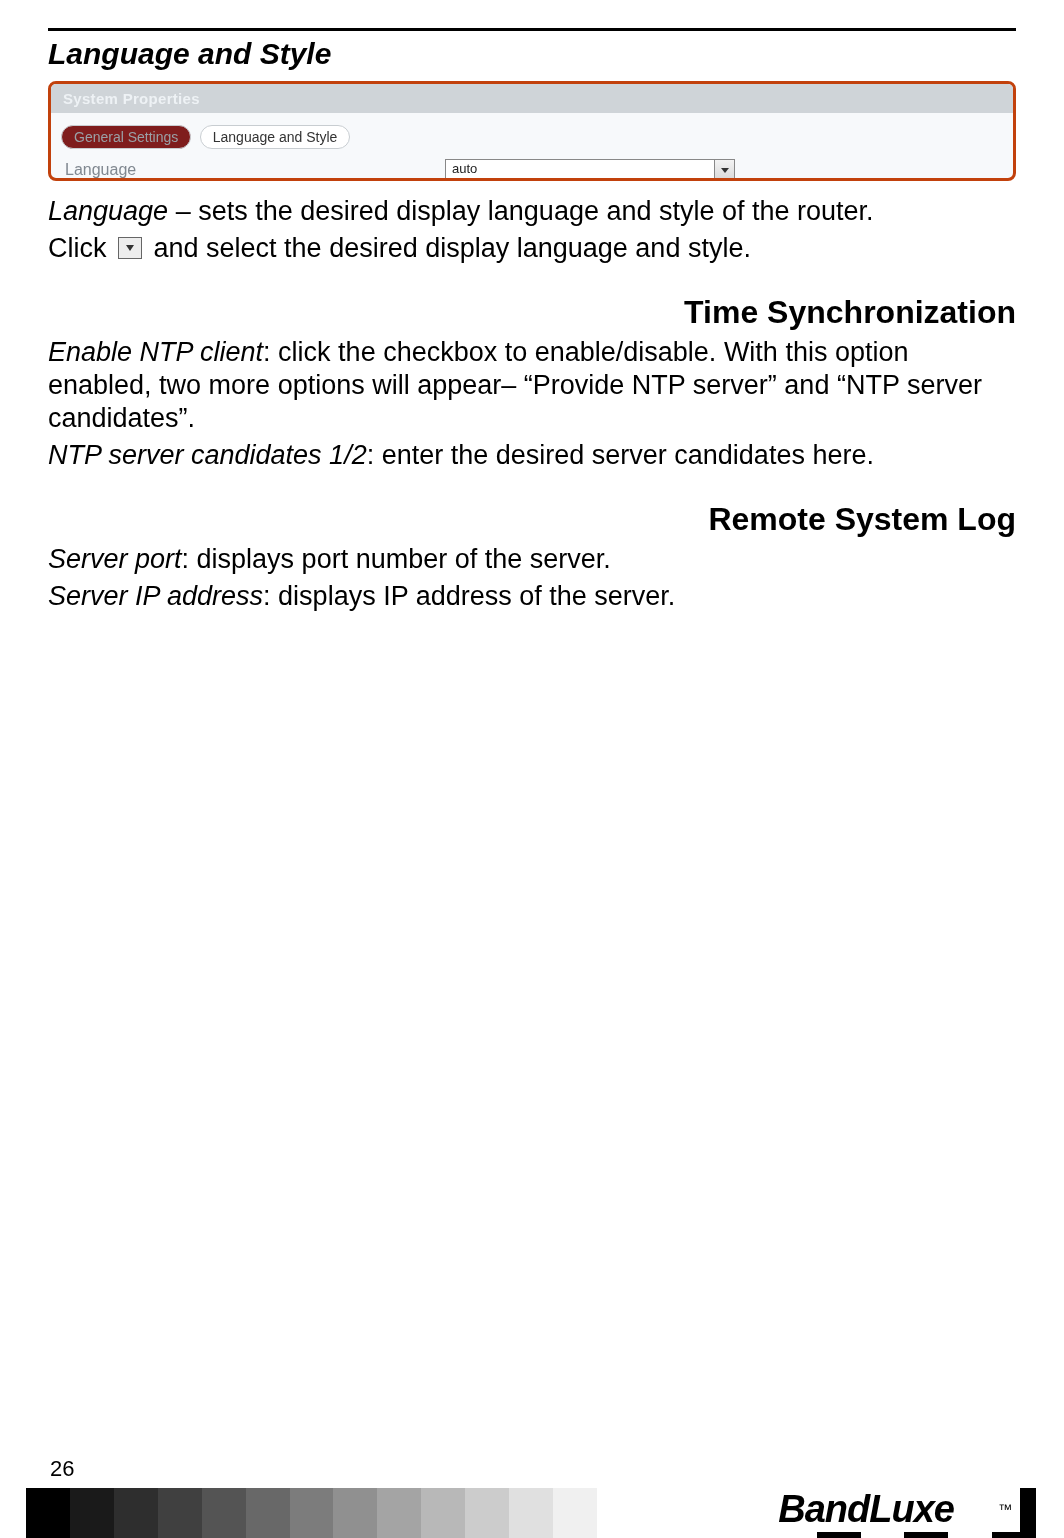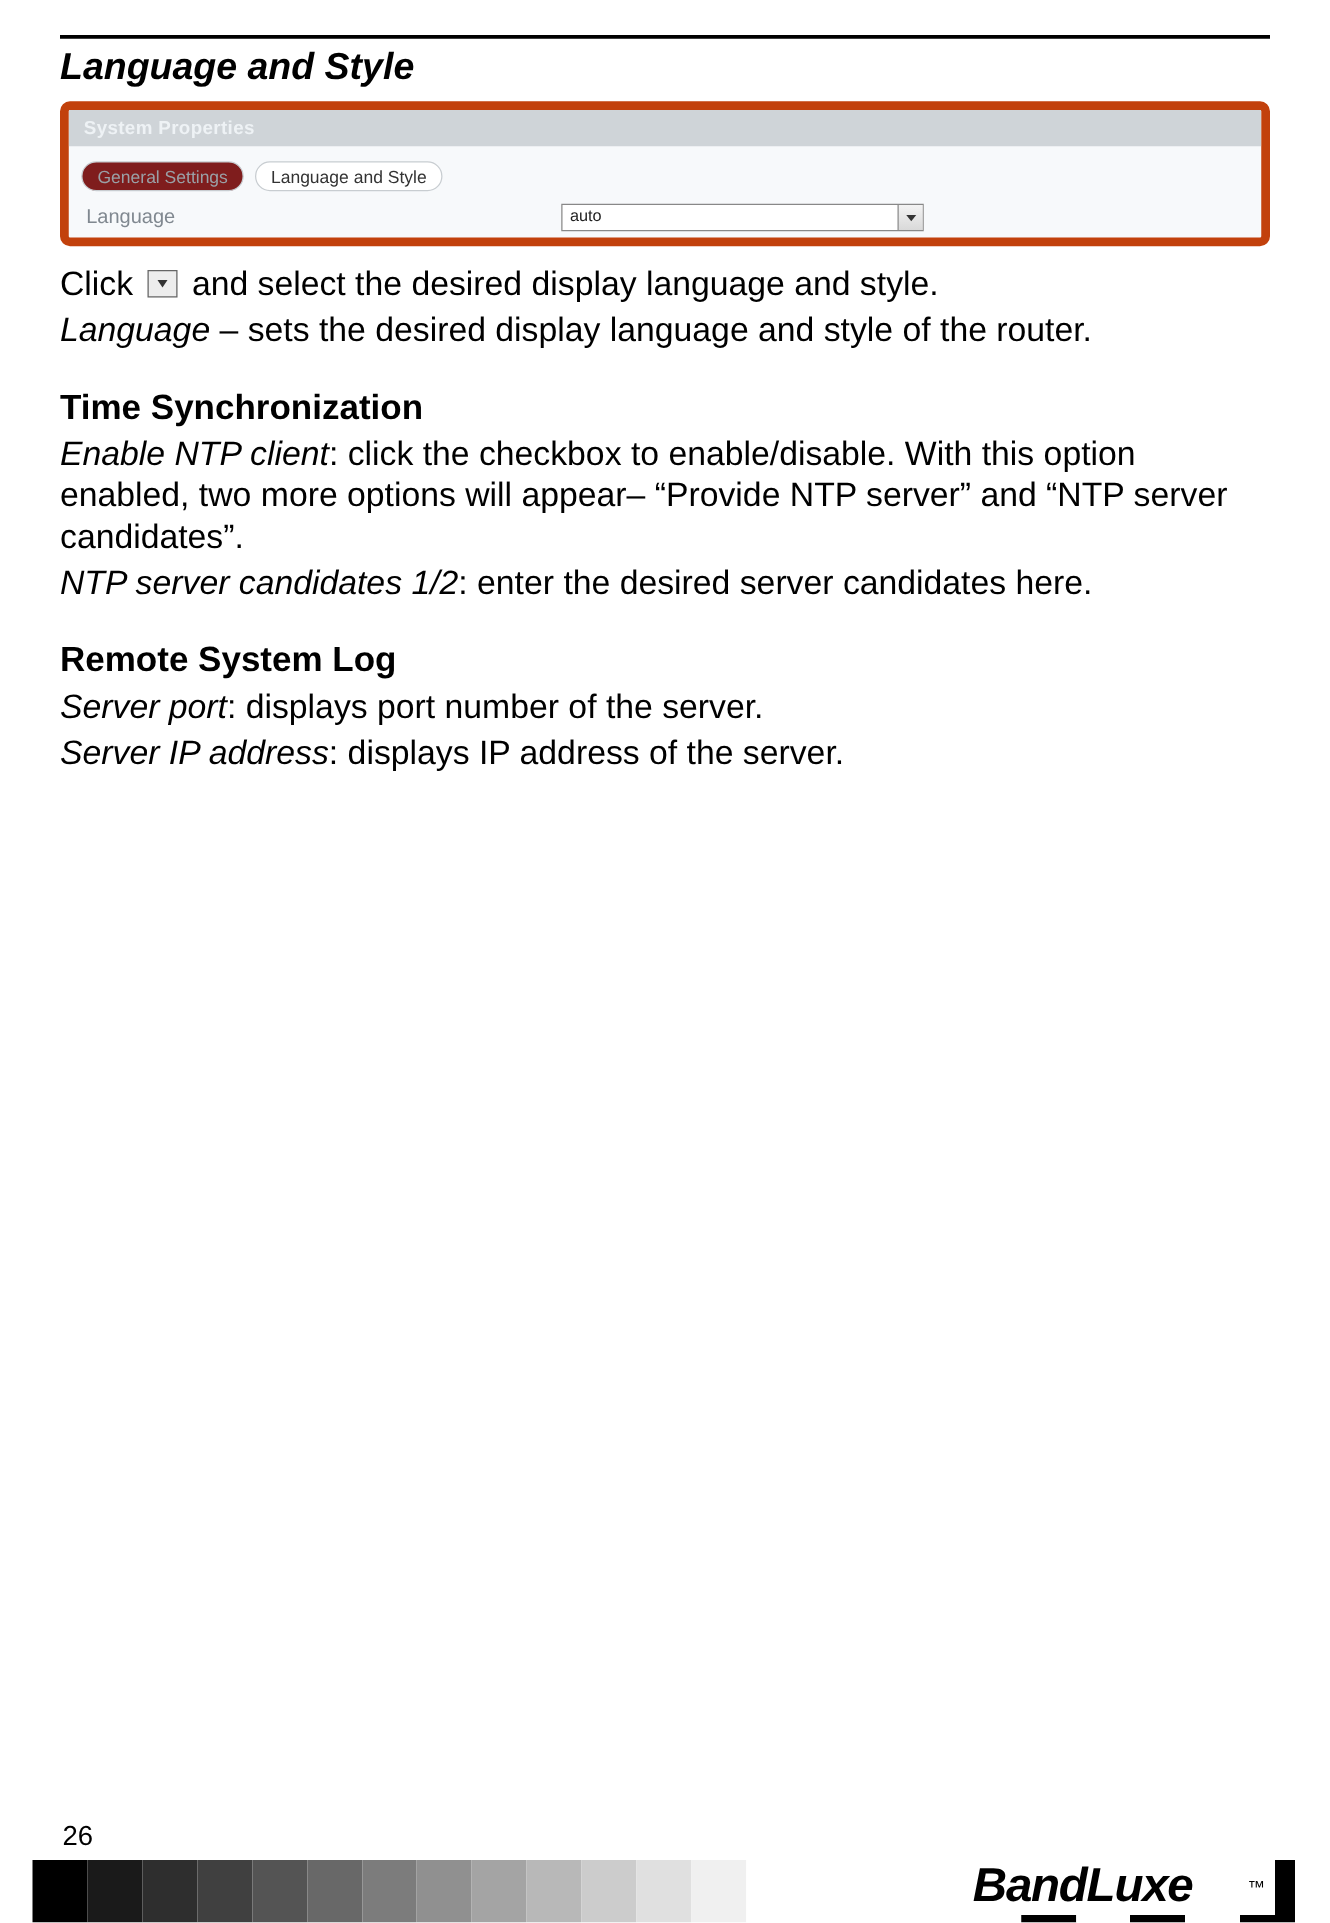--- a/index.html
+++ b/index.html
@@ -2,34 +2,34 @@
 <html><head>
 <meta charset="utf-8">
 <style>
   * { box-sizing: border-box; margin: 0; padding: 0; }
   html, body { width: 1064px; height: 1538px; background: #fff; font-family: Arial, Helvetica, sans-serif; color: #000; }
   .page { position: relative; width: 1064px; height: 1538px; padding: 28px 48px 0 48px; }
   .top-rule { border-top: 3px solid #000; margin-bottom: 6px; }
   .sec-title { font-size: 30px; font-weight: bold; font-style: italic; margin-bottom: 10px; }
 
   
-  .sys-panel { position: relative; border: 7px solid #c2410c; border-radius: 8px; background: #f7f9fb; width: 100%; height: 116px; overflow: hidden; }
+  .sys-panel { position: relative; border: 3px solid #c2410c; border-radius: 8px; background: #f7f9fb; width: 100%; height: 100px; overflow: hidden; }
   .sys-panel .titlebar { background: #cfd4d8; color: #eef2f5; font-weight: bold; font-size: 15px; padding: 6px 12px; letter-spacing: 0.3px; }
   .sys-panel .tabs { padding: 12px 10px 4px 10px; }
   .sys-tab { display: inline-block; border: 1px solid #c8cdd1; border-radius: 12px; padding: 3px 12px; font-size: 14px; background: #7f1d1d; margin-right: 4px; color: #9aa0a6; }
   .sys-tab.active { color: #333; background: #fff; }
   .sys-row { display: flex; align-items: center; padding: 6px 14px 12px 14px; }
   .sys-row .lbl { width: 380px; color: #808890; font-size: 16px; }
   .sys-select { position: relative; width: 290px; height: 22px; border: 1px solid #888; background: #fff; font-size: 13px; padding: 1px 36px 1px 6px; color: #222; }
   .sys-select .carrot { position: absolute; right: 0; top: 0; width: 20px; height: 20px; border-left: 1px solid #888; background: linear-gradient(#f3f3f3,#d9d9d9); display: flex; align-items: center; justify-content: center; }
   .sys-select .carrot::after { content: ""; width: 0; height: 0; border-left: 4px solid transparent; border-right: 4px solid transparent; border-top: 5px solid #333; }
 
   .body-text { font-size: 27px; line-height: 1.22; margin-top: 14px; }
   .body-text .para { margin-bottom: 4px; }
-  .body-text .sec-h { font-size: 28px; font-weight: bold; margin-top: 28px; margin-bottom: 4px; }
+  .body-text .sec-h { font-size: 32px; font-weight: bold; margin-top: 28px; margin-bottom: 4px; text-align: right; }
   .ital { font-style: italic; }
   .inline-drop { display: inline-flex; vertical-align: middle; width: 24px; height: 22px; border: 1px solid #666; background: #ededed; align-items: center; justify-content: center; margin: 0 4px; position: relative; top: -2px; }
   .inline-drop::after { content: ""; width: 0; height: 0; border-left: 4px solid transparent; border-right: 4px solid transparent; border-top: 6px solid #333; }
 
   
   .footer { position: absolute; left: 16px; bottom: 0; width: 1064px; padding-left: 10px; }
   .page-num { position: absolute; left: 34px; bottom: 56px; font-size: 22px; }
   .grad-bar { height: 50px; width: 100%; display: flex; }
   .grad-bar .seg { flex: 1; }
   .logo-wrap { position: absolute; right: 60px; bottom: 6px; height: 46px; display: flex; align-items: center; background: #fff; padding: 0 8px; gap: 40px; }
@@ -53,26 +53,26 @@
       <div class="lbl">Language</div>
       <div class="sys-select">
         <span>auto</span>
         <span class="carrot"></span>
       </div>
     </div>
   </div>
 
   <div class="body-text">
     <div class="para">
+      <span class="ital">Language</span><span> – sets the desired display language and style of the router.</span>
+    </div>
+    <div class="para">
       <span>Click </span>
       <span class="inline-drop"></span>
       <span> and select the desired display language and style.</span>
-    </div>
-    <div class="para">
-      <span class="ital">Language</span><span> – sets the desired display language and style of the router.</span>
     </div>
 
     <div class="sec-h">Time Synchronization</div>
     <div class="para">
       <span class="ital">Enable NTP client</span><span>:    click the checkbox to enable/disable. With this option enabled, two more options will appear– “Provide NTP server” and “NTP server candidates”.</span>
     </div>
     <div class="para">
       <span class="ital">NTP server candidates 1/2</span><span>:   enter the desired server candidates here.</span>
     </div>
 

